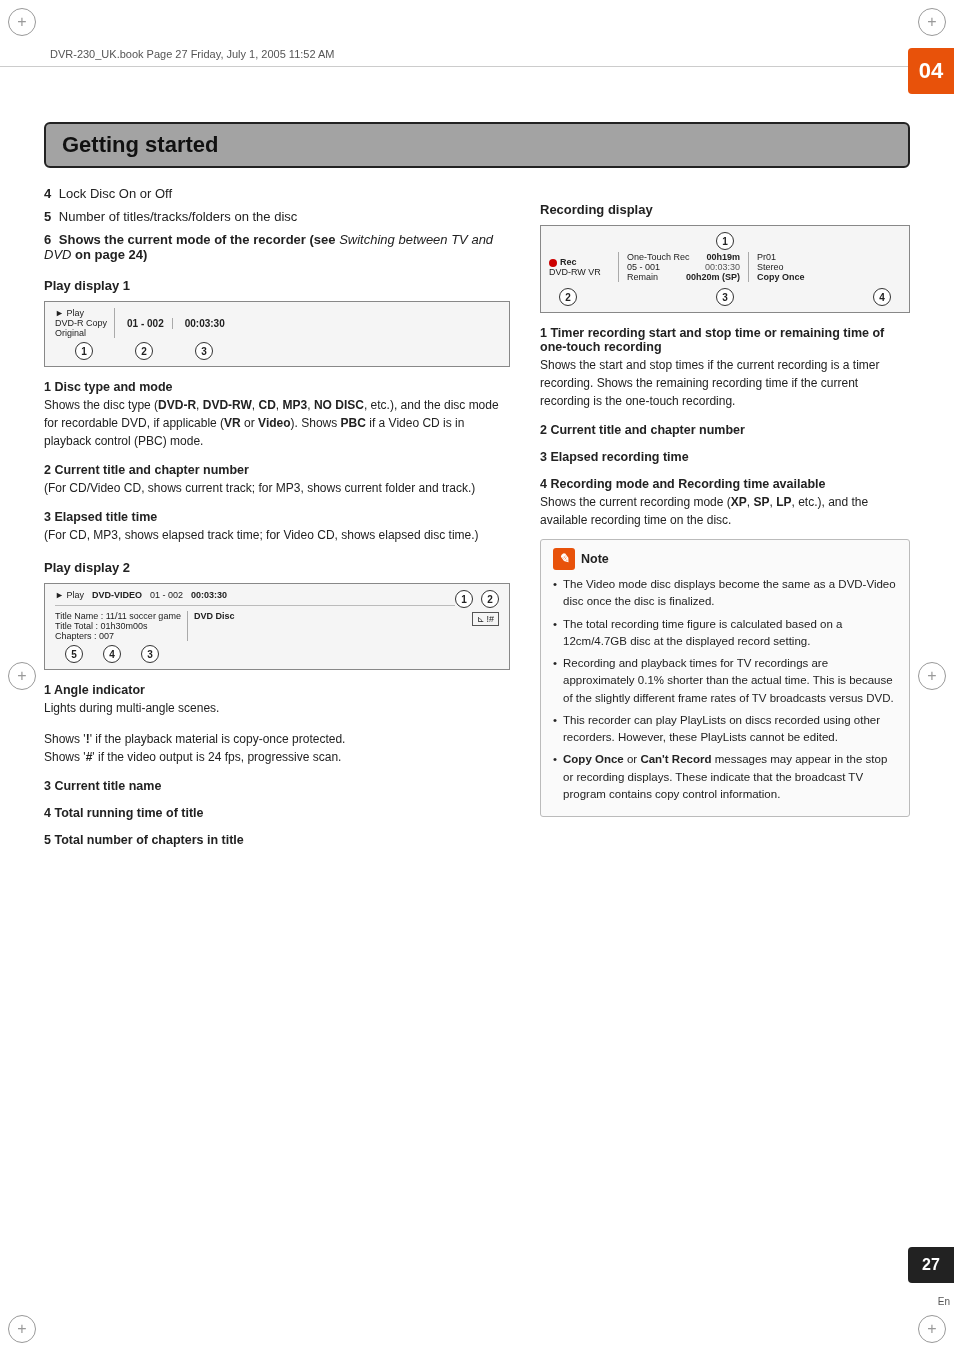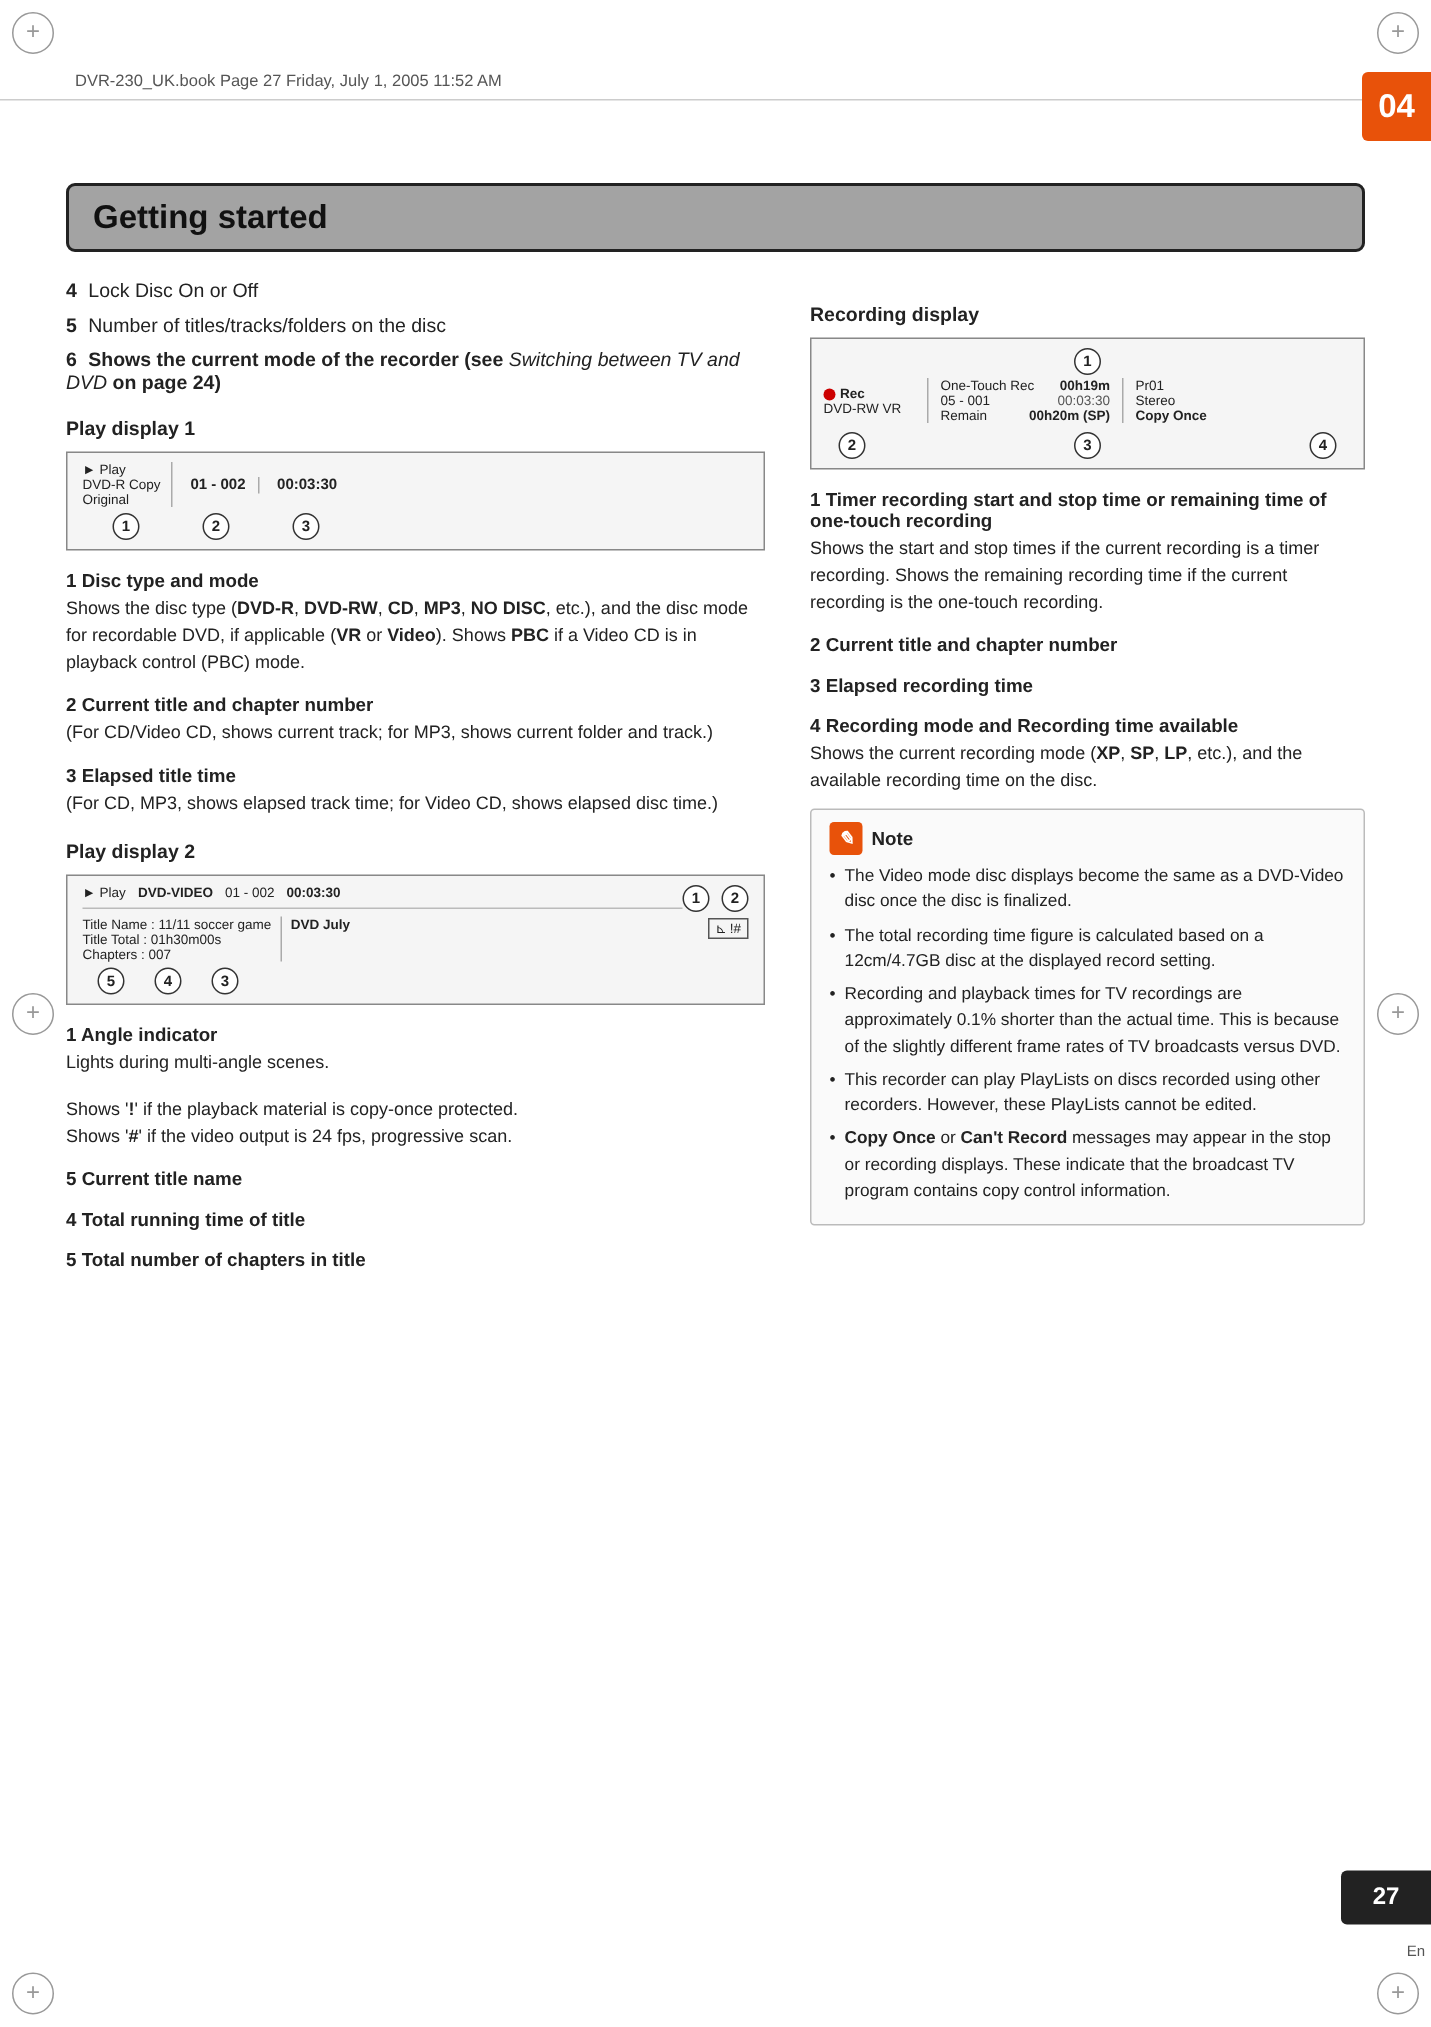--- a/index.html
+++ b/index.html
@@ -245,21 +245,21 @@
 
     
     .page-num-box {
       position: absolute;
       right: 0;
       bottom: 68px;
       background: #222;
       color: #fff;
       font-size: 16px;
       font-weight: bold;
-      width: 60px;
+      width: 46px;
       height: 36px;
       display: flex;
       align-items: center;
       justify-content: center;
       border-radius: 4px 0 0 4px;
     }
     .page-num-lang {
       position: absolute;
       right: 4px;
       bottom: 44px;
@@ -404,21 +404,21 @@
           </div>
 
           <div class="disp2-bottom">
             <div class="disp2-left">
               <div style="font-size:9px;">Title Name  : 11/11 soccer game</div>
               <div style="font-size:9px;">Title Total  : 01h30m00s</div>
               <div style="font-size:9px;">Chapters  : 007</div>
             </div>
             <div class="disp2-sep"></div>
             <div class="disp2-right">
-              <div style="font-size:9px; font-weight:bold;">DVD July</div>
+              <div style="font-size:9px; font-weight:bold;">DVD Disc</div>
             </div>
           </div>
         </div>
 
         <div style="display:flex; flex-direction:column; align-items:flex-end; gap:4px; min-width:40px;">
           <div style="display:flex; gap:8px;">
             <div class="callout">1</div>
             <div class="callout">2</div>
           </div>
           <div class="angle-indicator">
@@ -437,21 +437,21 @@
 
     <div class="desc-section">
       <div class="desc-title"><b>1  Angle indicator</b></div>
       <div class="desc-text">Lights during multi-angle scenes.</div>
     </div>
     <div class="desc-section">
       <div class="desc-text">Shows '<b>!</b>' if the playback material is copy-once protected.</div>
       <div class="desc-text">Shows '<b>#</b>' if the video output is 24 fps, progressive scan.</div>
     </div>
     <div class="desc-section">
-      <div class="desc-title"><b>5  Current title name</b></div>
+      <div class="desc-title"><b>3  Current title name</b></div>
     </div>
     <div class="desc-section">
       <div class="desc-title"><b>4  Total running time of title</b></div>
     </div>
     <div class="desc-section">
       <div class="desc-title"><b>5  Total number of chapters in title</b></div>
     </div>
 
   </div>
 

